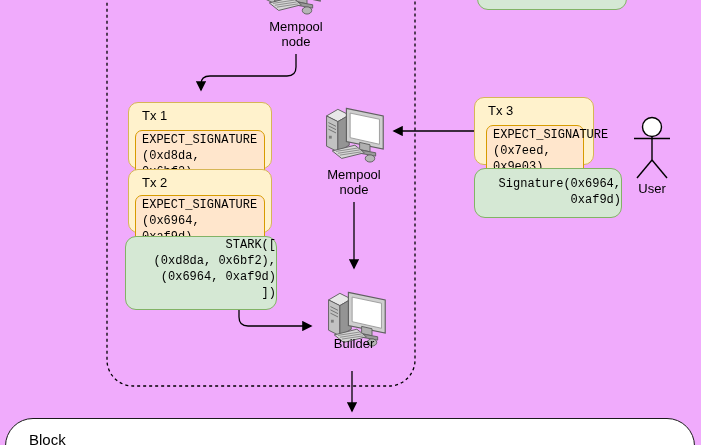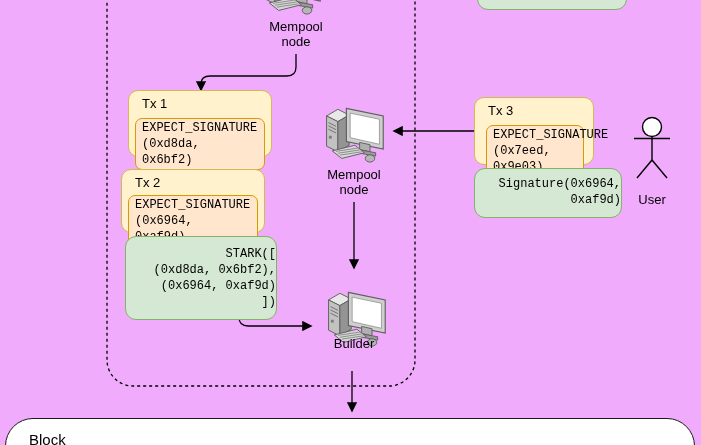--- a/index.html
+++ b/index.html
@@ -84,33 +84,33 @@
   <div class="abs green-box" style="left:477px;top:-38px;width:150px;height:48px;"></div>
 
   <div class="abs" style="left:254px;top:-50px;width:72px;height:68px;">
     <svg class="ws-icon" viewBox="0 0 76 72">
         <use href="#workstation"></use>
       </svg>
   </div>
   <div class="abs node-label multiline" style="left:258px;top:19px;width:76px;">Mempool
 node</div>
 
-  <div class="abs tx-box" style="left:128px;top:90px;width:144px;height:67px;">
+  <div class="abs tx-box" style="left:128px;top:102px;width:144px;height:67px;">
     <div class="tx-title">Tx 1</div>
     <div class="expect-box code multiline" style="top:27px;">EXPECT_SIGNATURE
 (0xd8da, 0x6bf2)</div>
   </div>
 
-  <div class="abs tx-box" style="left:121px;top:169px;width:144px;height:64px;">
+  <div class="abs tx-box" style="left:128px;top:169px;width:144px;height:64px;">
     <div class="tx-title">Tx 2</div>
     <div class="expect-box code multiline" style="top:25px;">EXPECT_SIGNATURE
 (0x6964, 0xaf9d)</div>
   </div>
 
-  <div class="abs green-box code multiline" style="left:125px;top:236px;width:152px;height:84px;padding-top:9px;">STARK([
+  <div class="abs green-box code multiline" style="left:125px;top:236px;width:152px;height:74px;padding-top:0;">STARK([
 (0xd8da, 0x6bf2),
 (0x6964, 0xaf9d)
 ])</div>
 
   <div class="abs" style="left:317px;top:98px;width:72px;height:68px;">
     <svg class="ws-icon" viewBox="0 0 76 72">
         <use href="#workstation"></use>
       </svg>
   </div>
   <div class="abs node-label multiline" style="left:316px;top:167px;width:76px;">Mempool
@@ -134,19 +134,19 @@
 
   <div class="abs" style="left:630px;top:112px;width:44px;height:70px;">
     <svg class="ws-icon" viewBox="0 0 44 70">
       <circle cx="22" cy="15" r="9.5" fill="#ffffff" stroke="#000" stroke-width="1.4"></circle>
       <line x1="22" y1="24.5" x2="22" y2="48" stroke="#000" stroke-width="1.4"></line>
       <line x1="4" y1="26.5" x2="40" y2="26.5" stroke="#000" stroke-width="1.4"></line>
       <line x1="22" y1="48" x2="7" y2="66" stroke="#000" stroke-width="1.4"></line>
       <line x1="22" y1="48" x2="37" y2="66" stroke="#000" stroke-width="1.4"></line>
     </svg>
   </div>
-  <div class="abs node-label" style="left:630px;top:192px;width:44px;">User</div>
+  <div class="abs node-label" style="left:630px;top:181px;width:44px;">User</div>
 
   <div class="abs block-box" style="left:5px;top:418px;width:690px;height:80px;">
     <div class="block-label">Block</div>
   </div>
 
 </div>
 
 </body></html>

